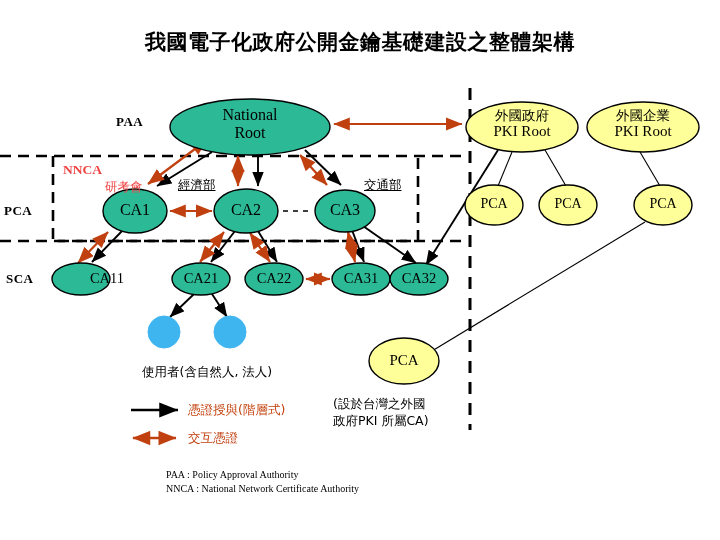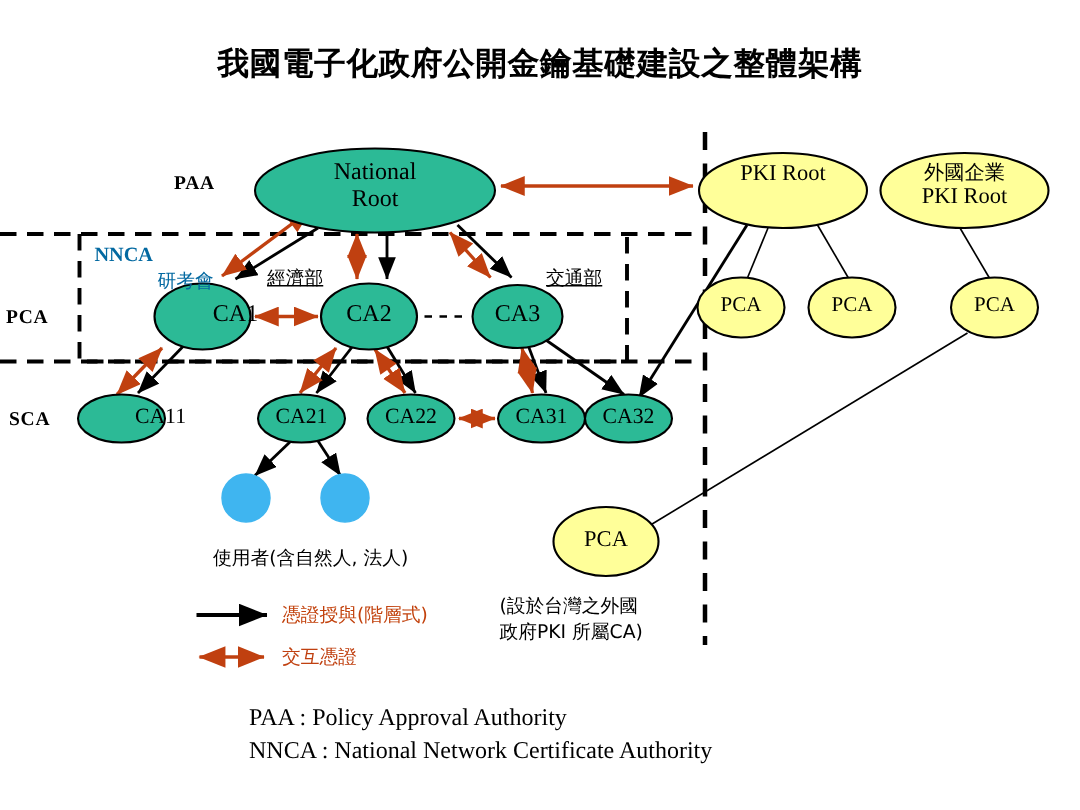--- a/index.html
+++ b/index.html
@@ -60,21 +60,21 @@
     font-size: 12.5px;
     color: #000000;
     white-space: nowrap;
     text-decoration: underline;
   }
   .nnca-tag {
     position: absolute;
     font-family: "Liberation Serif", serif;
     font-weight: bold;
     font-size: 13.5px;
-    color: #0369a1;
+    color: #ef4444;
     line-height: 1.25;
   }
   .nnca-tag .sub {
     font-family: "DejaVu Sans", sans-serif;
     font-weight: normal;
     font-size: 12.5px;
     margin-left: 42px;
   }
   .legend-text {
     position: absolute;
@@ -90,21 +90,21 @@
     position: absolute;
     font-family: "DejaVu Sans", sans-serif;
     font-size: 12.5px;
     color: #000000;
     line-height: 1.35;
     white-space: nowrap;
   }
   .acronyms {
     position: absolute;
     font-family: "Liberation Serif", serif;
-    font-size: 16px;
+    font-size: 10px;
     color: #000000;
     line-height: 1.38;
     white-space: nowrap;
   }
   .users-label {
     position: absolute;
     font-family: "DejaVu Sans", sans-serif;
     font-size: 12.5px;
     color: #000000;
     white-space: nowrap;
@@ -226,29 +226,30 @@
       <ellipse cx="404" cy="361" rx="35" ry="23" fill="#FFFF99" stroke="#000000" stroke-width="1.4"></ellipse>
     </g>
   </svg>
 
   <div class="node-label" style="left:170px; top:106px; width:160px; font-size:16px;">
     <div>National</div>
     <div>Root</div>
   </div>
 
   <div class="node-label" style="left:466px; top:108px; width:112px; font-size:13.5px;">
+    <div class="cjk">外國政府</div>
     <div style="font-size:15px;">PKI Root</div>
   </div>
 
   <div class="node-label" style="left:587px; top:108px; width:112px; font-size:13.5px;">
     <div class="cjk">外國企業</div>
     <div style="font-size:15px;">PKI Root</div>
   </div>
 
-  <div class="node-label" style="left:103px; top:201px; width:64px; font-size:16px;padding-left:22px;">CA1</div>
+  <div class="node-label" style="left:103px; top:201px; width:64px; font-size:16px;">CA1</div>
   <div class="node-label" style="left:214px; top:201px; width:64px; font-size:16px;">CA2</div>
   <div class="node-label" style="left:315px; top:201px; width:60px; font-size:16px;">CA3</div>
 
   <div class="node-label" style="left:465px; top:196px; width:58px; font-size:14px;">PCA</div>
   <div class="node-label" style="left:539px; top:196px; width:58px; font-size:14px;">PCA</div>
   <div class="node-label" style="left:634px; top:196px; width:58px; font-size:14px;">PCA</div>
 
   <div class="node-label" style="left:52px; top:270px; width:58px; font-size:14.5px;margin-left:26px;">CA11</div>
   <div class="node-label" style="left:172px; top:270px; width:58px; font-size:14.5px;">CA21</div>
   <div class="node-label" style="left:245px; top:270px; width:58px; font-size:14.5px;">CA22</div>

